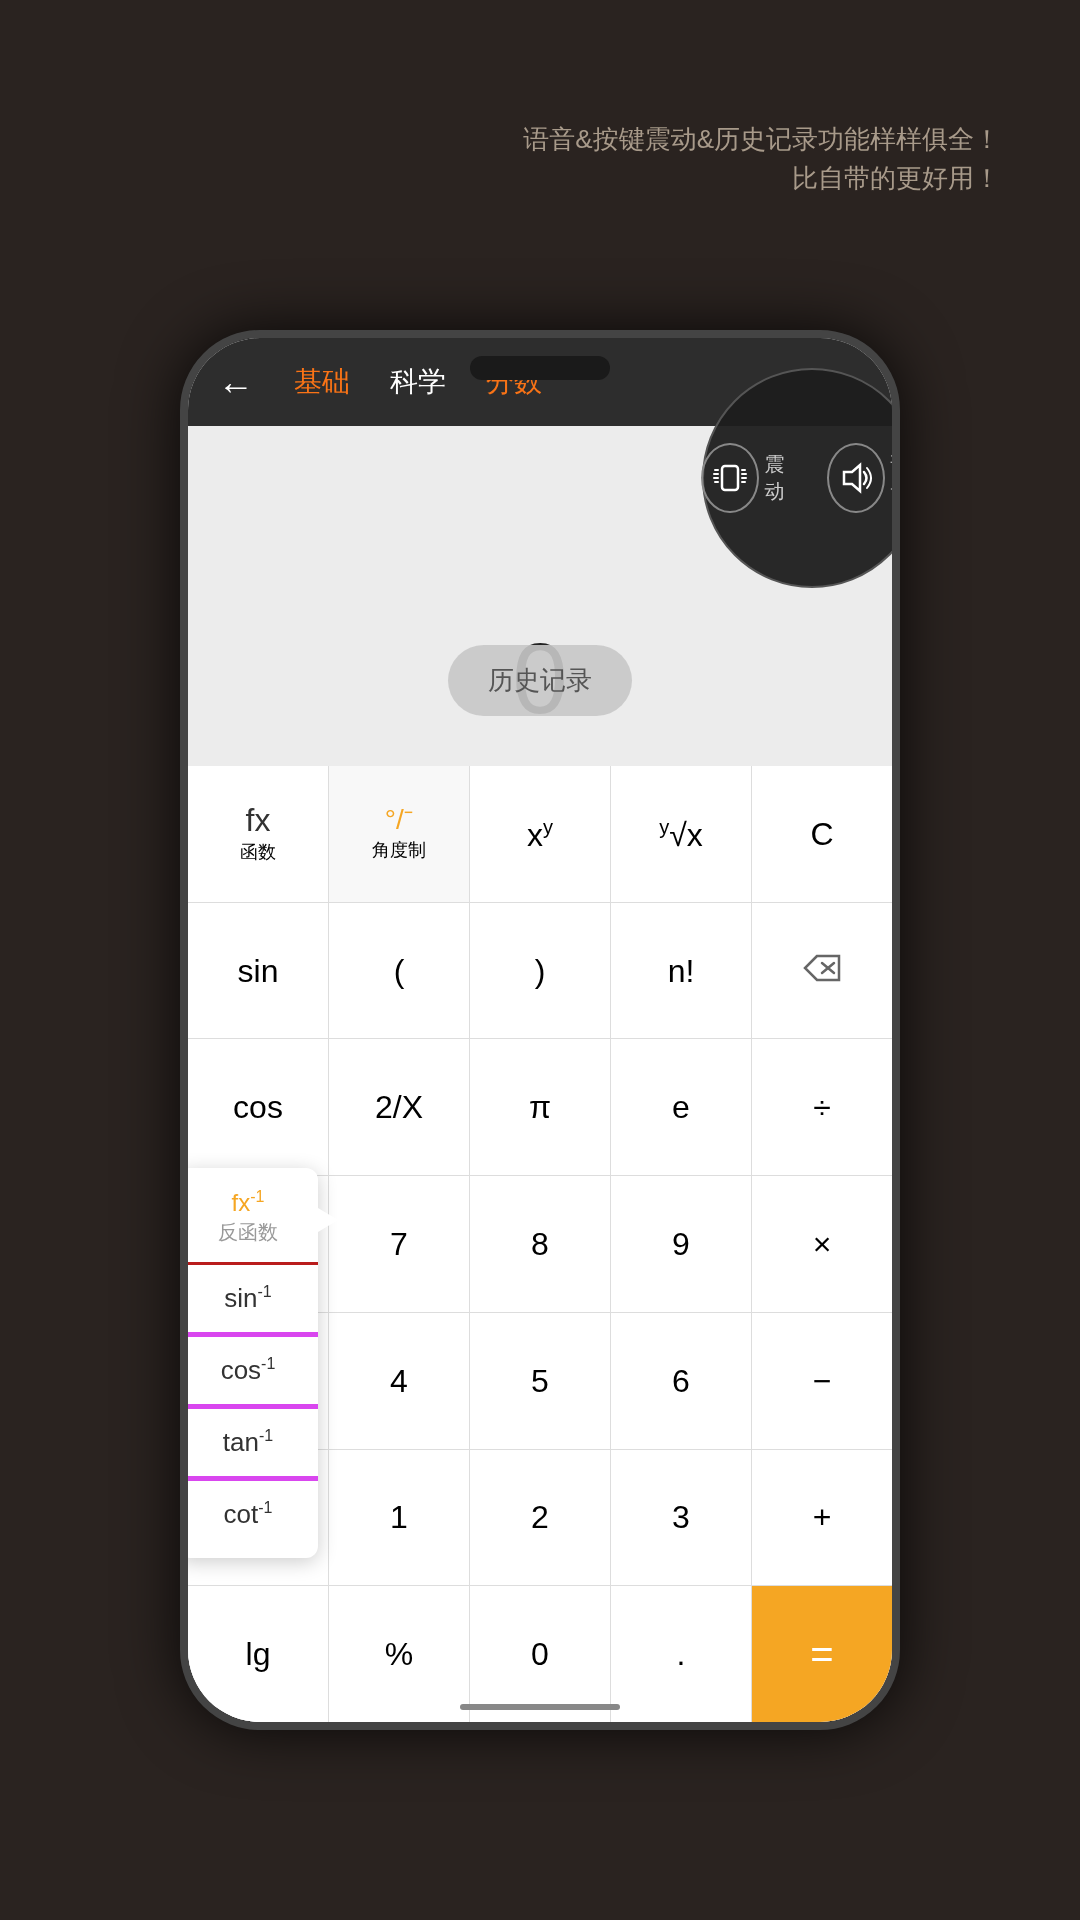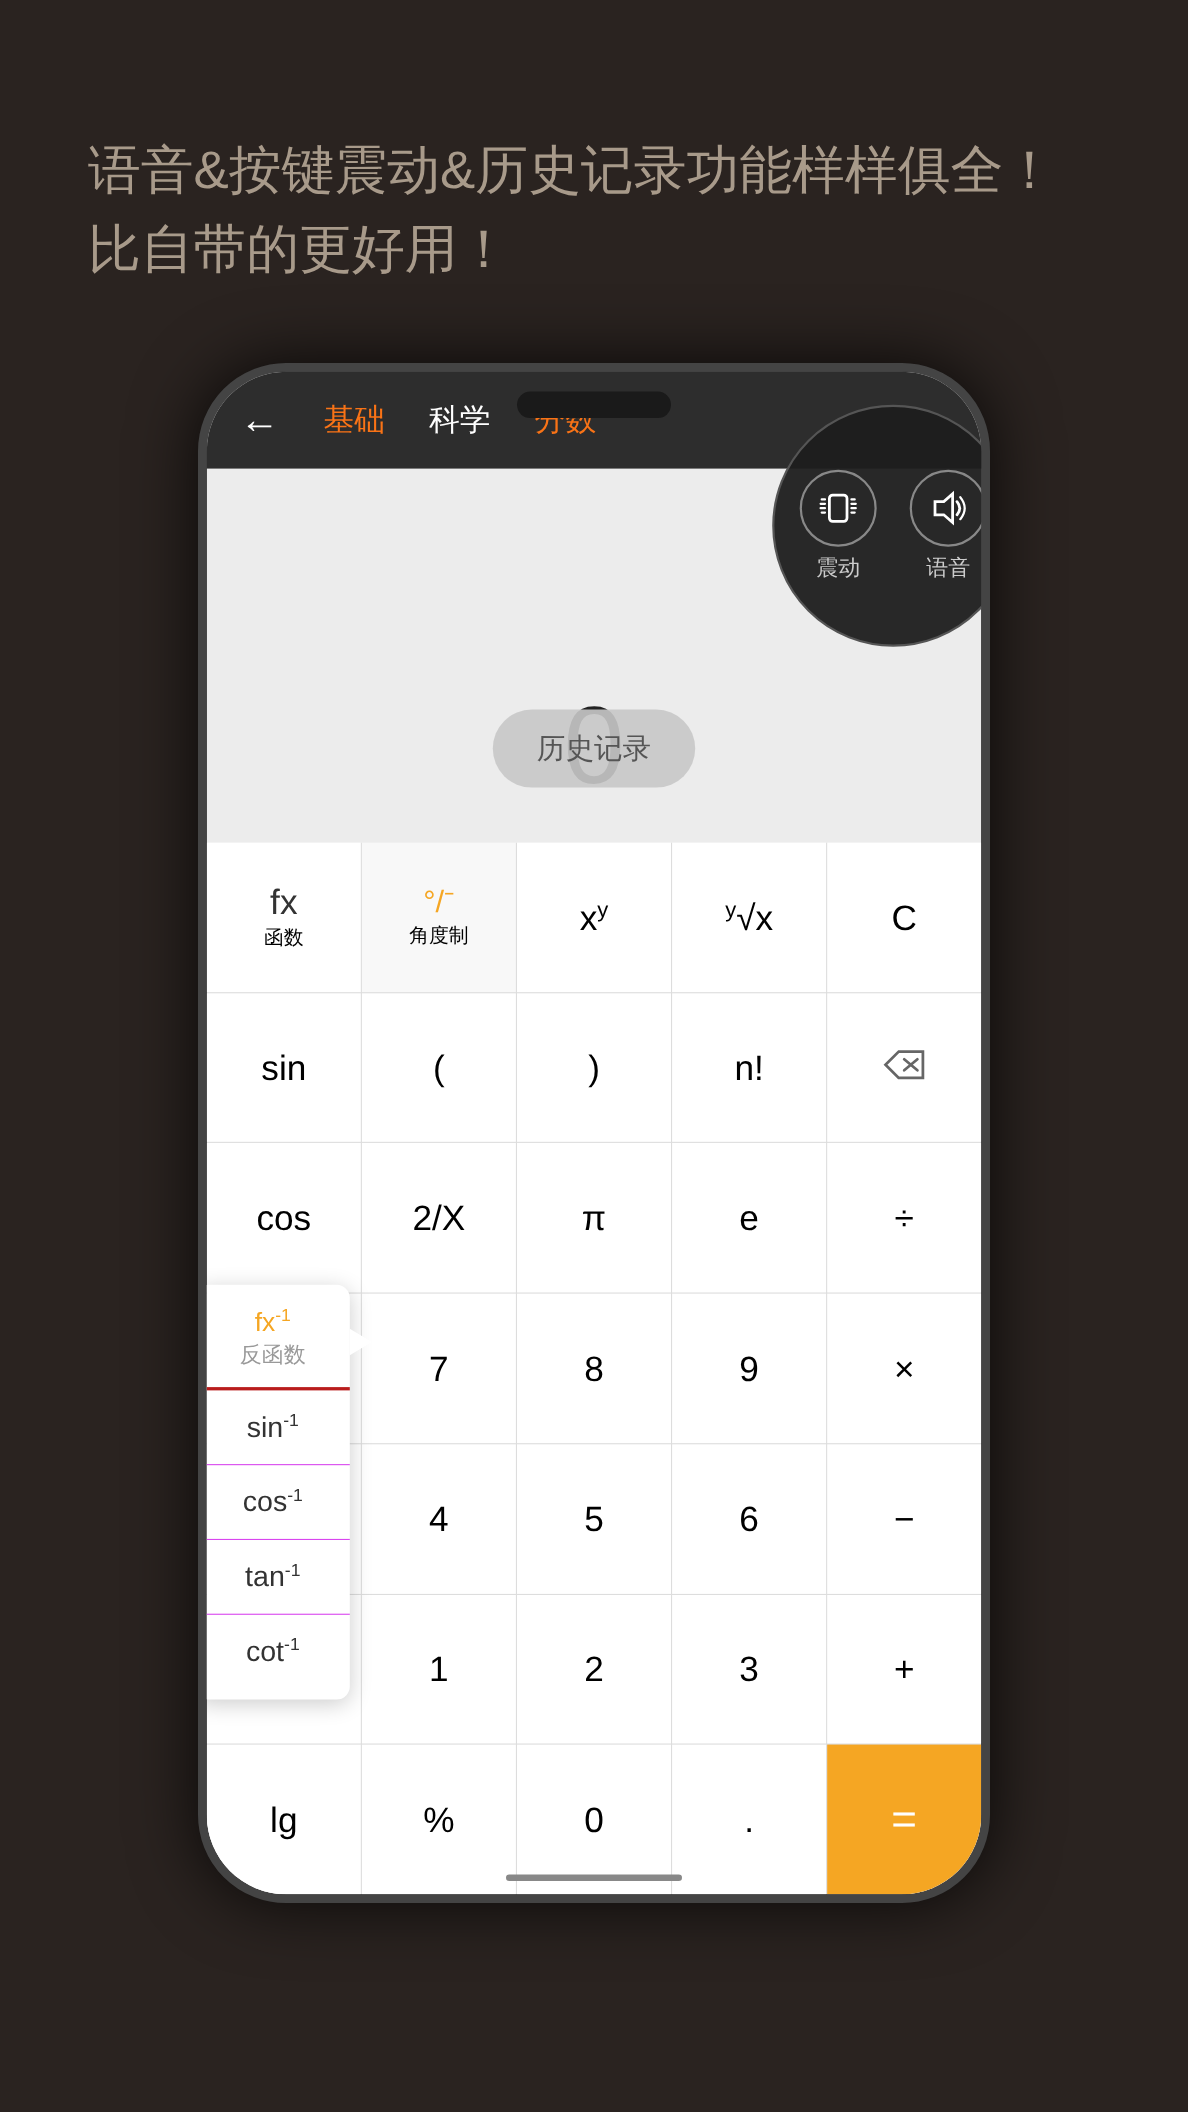--- a/index.html
+++ b/index.html
@@ -7,23 +7,23 @@
       width: 1080px;
       height: 1920px;
       background: #2a2320;
       font-family: 'PingFang SC', 'Hiragino Sans GB', 'Microsoft YaHei', sans-serif;
       overflow: hidden;
       position: relative;
     }
 
     
     .header-text {
-      text-align: left;
+      text-align: right;
       color: #a89a8a;
-      font-size: 48px;
+      font-size: 26px;
       line-height: 1.5;
       padding: 120px 80px 60px;
     }
 
     
     .phone-wrapper {
       position: absolute;
       top: 330px;
       left: 50%;
       transform: translateX(-50%);
@@ -120,21 +120,21 @@
       display: flex;
       align-items: center;
       justify-content: center;
       gap: 30px;
       z-index: 50;
       border: 2px solid #555;
     }
 
     .icon-btn {
       display: flex;
-      flex-direction: column;
+      flex-direction: row;
       align-items: center;
       gap: 6px;
       cursor: pointer;
     }
 
     .icon-circle {
       width: 70px;
       height: 70px;
       border: 2px solid #888;
       border-radius: 50%;
@@ -259,21 +259,21 @@
       height: 0;
       border-top: 12px solid transparent;
       border-bottom: 12px solid transparent;
       border-left: 20px solid white;
     }
 
     .popup-item {
       padding: 18px 30px;
       font-size: 26px;
       color: #333;
-      border-bottom: 1px solid #d946ef;
+      border-bottom: 5px solid #d946ef;
       cursor: pointer;
       text-align: center;
     }
 
     .popup-item:last-child {
       border-bottom: none;
     }
 
     .popup-item sup {
       font-size: 16px;

